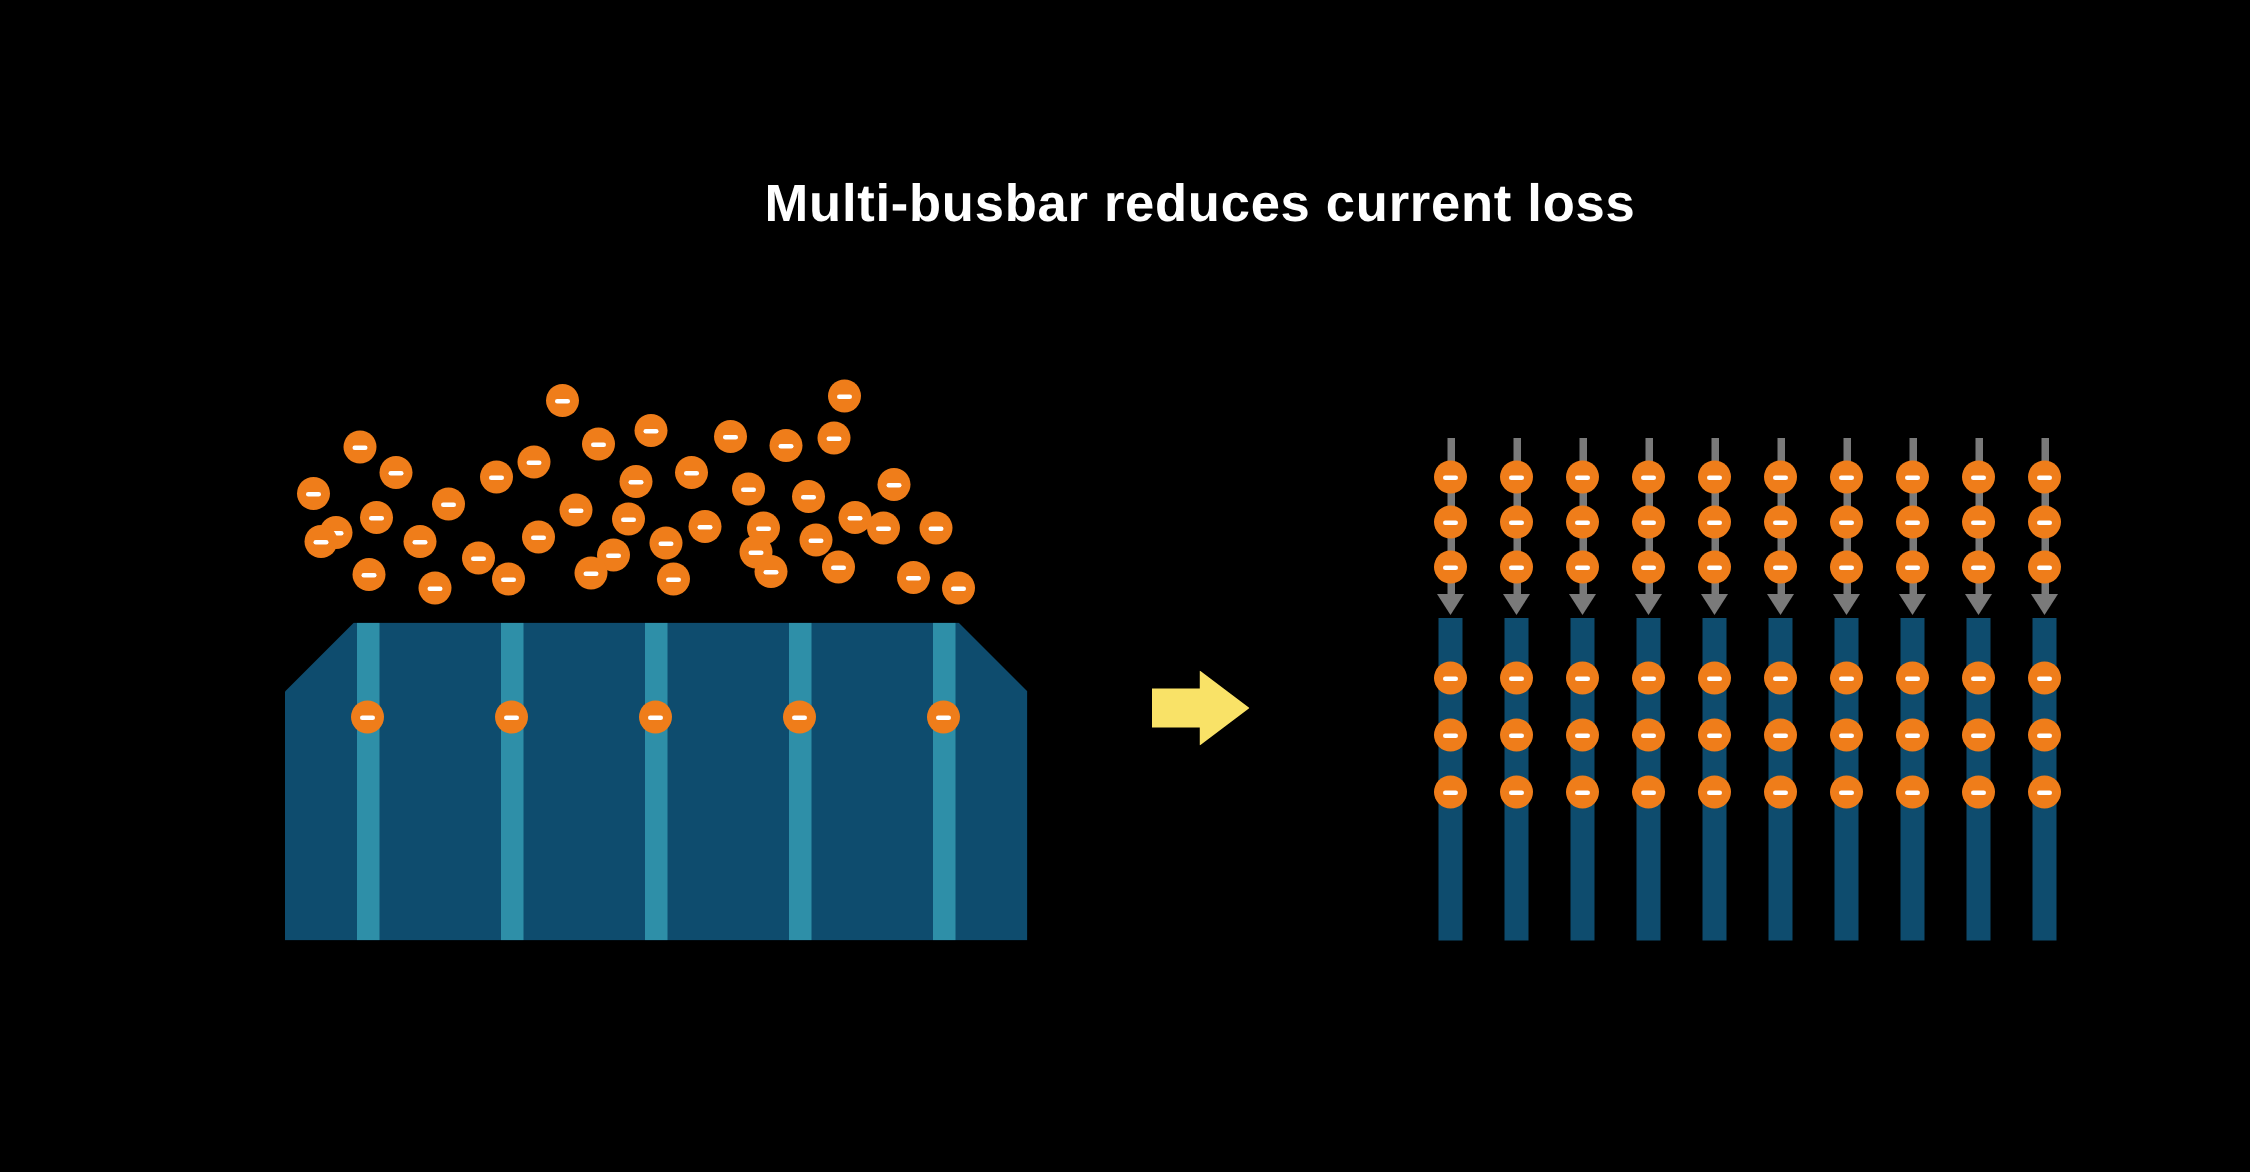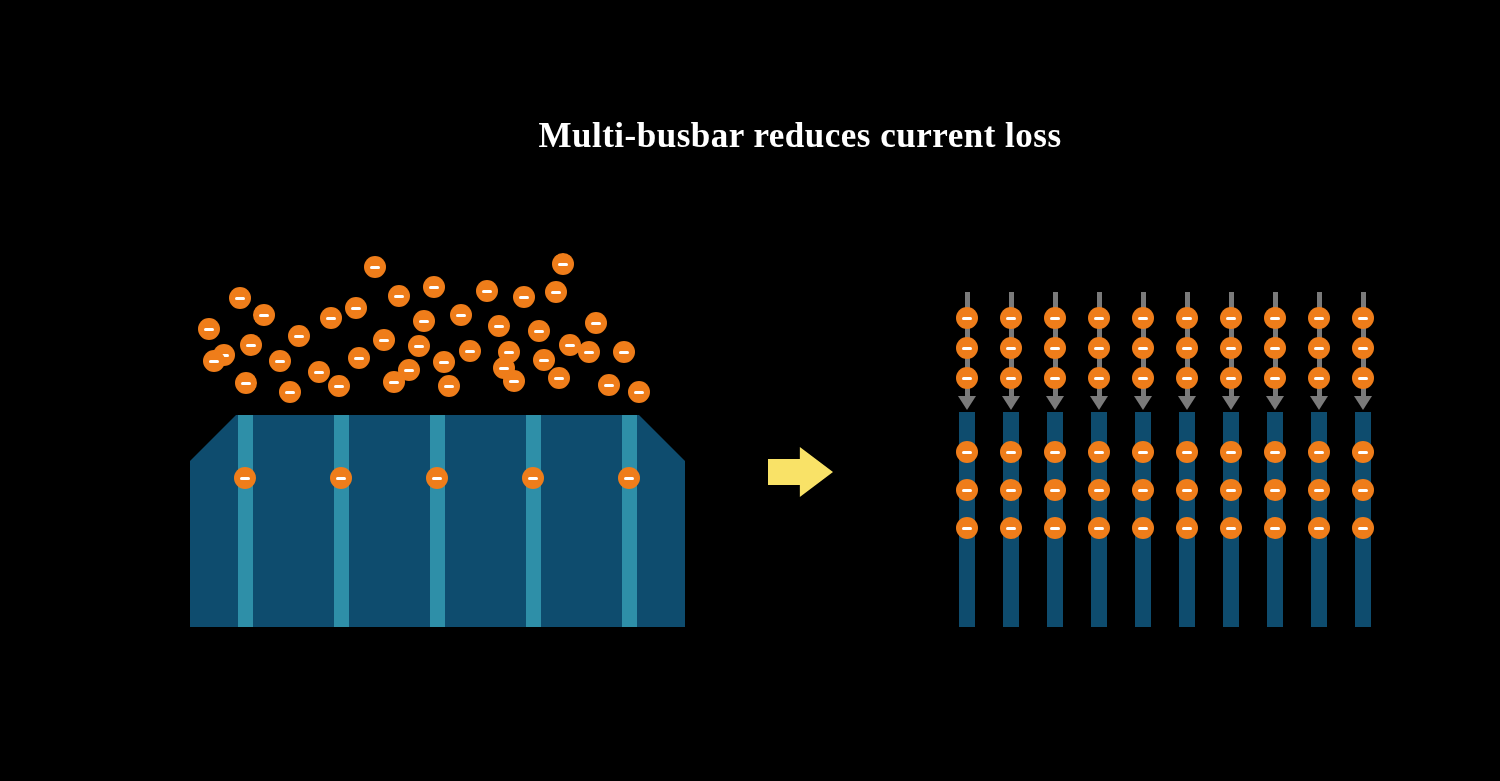--- a/index.html
+++ b/index.html
@@ -1,19 +1,19 @@
 <!DOCTYPE html>
 <html style="--bg: #000000; --orange: #EF7D1A; --minus: #FFFFFF; --cell: #0E4C6E; --teal: #2E8FA8; --gray: #7A7A7A; --yellow: #F9E267;"><head>
 <meta charset="utf-8">
 <style>
   html,body{margin:0;padding:0;background:#000;}
   #stage{
     position:relative;width:1500px;height:678px;overflow:hidden;
     background:var(--bg,#000);
-    font-family:Liberation Serif, serif;
+    font-family:Liberation Sans, sans-serif;
   }
   #title{
     position:absolute;top:116px;left:800px;transform:translateX(-50%);
     margin:0;white-space:nowrap;color:#ffffff;
     font-size:35px;font-weight:bold;letter-spacing:0.5px;
   }
   .group{position:absolute;inset:0;}
   .electron{
     position:absolute;border-radius:50%;
     background:var(--orange,#ef7d1a);

